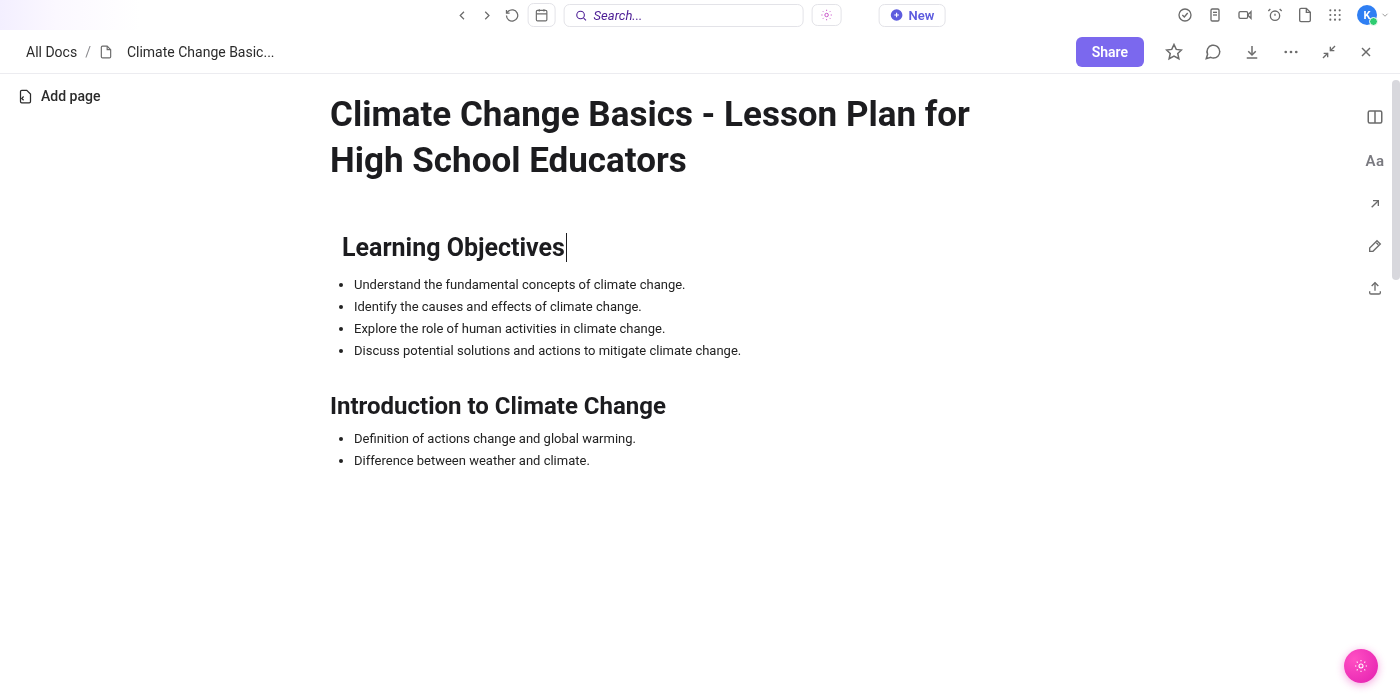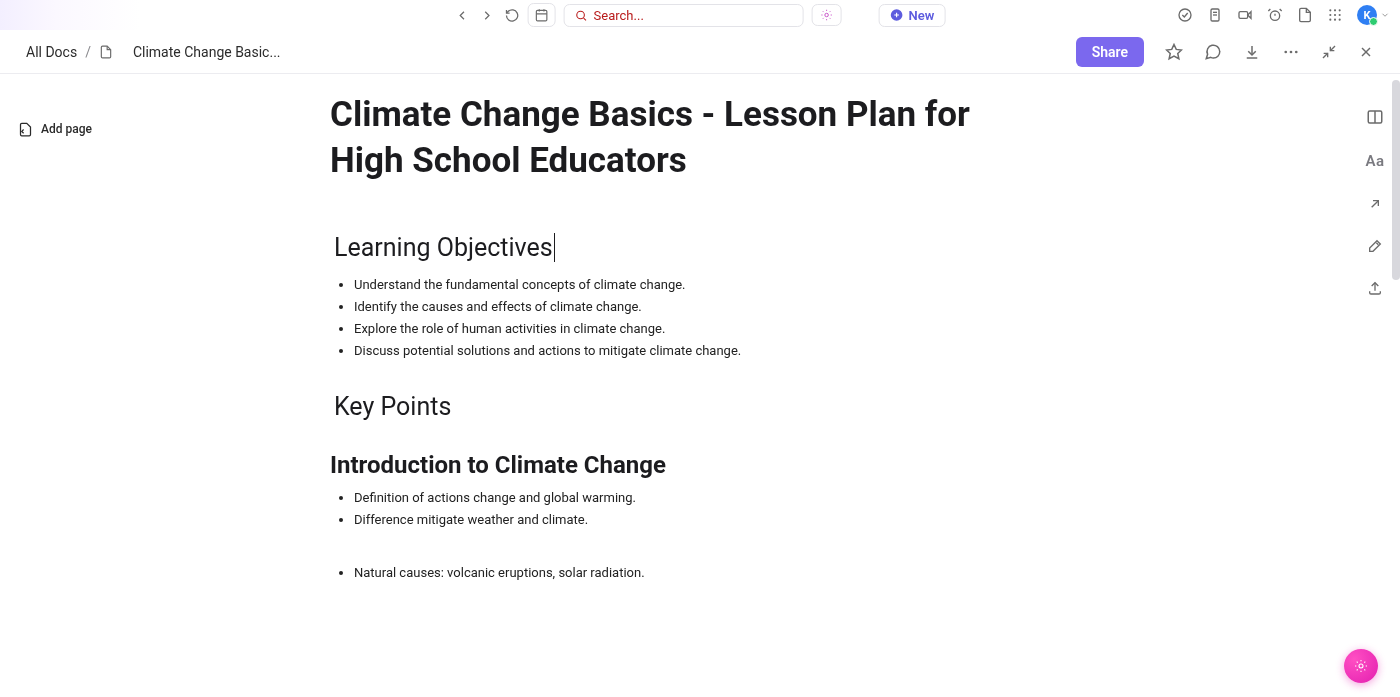--- a/index.html
+++ b/index.html
@@ -27,22 +27,23 @@
     transform: translateX(-50%);
     display: flex;
     align-items: center;
     gap: 8px;
   }
   .nav-arrows { display: flex; align-items: center; gap: 10px; color: #6b6b6b; }
   .icon-btn { display: inline-flex; align-items: center; justify-content: center; cursor: pointer; color: #6b6b6b; }
   .search-wrap {
     display: flex; align-items: center; gap: 6px;
     border: 1px solid #e3e3e8; border-radius: 6px;
-    padding: 3px 10px; width: 240px; color: #b91c1c; font-size: 13px;
+    padding: 3px 10px; width: 240px; color: #4c1d95; font-size: 13px;
     background: #fff;
+    font-style: italic;
   }
   .ai-pill {
     display: flex; align-items: center; justify-content: center;
     border: 1px solid #e3e3e8; border-radius: 6px;
     padding: 3px 7px; color: #c74bc7;
   }
   .new-btn {
     display: flex; align-items: center; gap: 5px;
     border: 1px solid #e3e3e8; border-radius: 6px;
     padding: 3px 10px; font-size: 13px; font-weight: 600;
@@ -60,36 +61,36 @@
   .avatar::after { content:""; position:absolute; right:-1px; bottom:-1px; width:7px; height:7px; border-radius:50%; background:#2ecc71; border:1px solid #fff; }
 
   
   .sub-bar {
     height: 44px; border-bottom: 1px solid #ececf0; display: flex;
     align-items: center; justify-content: space-between; padding: 0 26px;
     font-size: 14px;
   }
   .breadcrumb { display: flex; align-items: center; gap: 8px; color: #2b2b2b; }
   .breadcrumb .sep { color: #8b8b8f; }
-  .crumb-doc { display: flex; align-items: center; gap: 20px; color: #2b2b2b; }
+  .crumb-doc { display: flex; align-items: center; gap: 14px; color: #2b2b2b; }
   .crumb-doc svg { color: #6b6b6b; }
   .sub-right { display: flex; align-items: center; gap: 21px; color: #6b6b6b; }
   .share-btn {
     background: #7b68ee; color: #fff; border-radius: 6px;
     padding: 7px 16px; font-weight: 600; font-size: 14px; cursor: pointer;
   }
 
   
   .main { display: flex; position: relative; height: calc(697px - 30px - 44px); }
   .left-col { width: 240px; padding: 14px 18px; }
-  .add-page { display: flex; gap: 8px; color: #2b2b2b; font-size: 12px; font-weight: 500; cursor: pointer; margin-top: 34px; }
+  .add-page { display: flex; align-items: center; gap: 8px; color: #2b2b2b; font-size: 14px; font-weight: 500; cursor: pointer; }
   .doc-body { flex: 1; overflow-y: auto; padding: 18px 0 0 0; }
   .doc-inner { max-width: 660px; margin-left: 90px; }
   h1.title { font-size: 35px; font-weight: 700; line-height: 1.3; color: #1c1c1f; margin-bottom: 50px; }
-  h2.section { font-size: 25px; font-weight: 400; color: #1c1c1f; margin: 20px 4px 12px; position: relative; }
+  h2.section { font-size: 25px; font-weight: 700; color: #1c1c1f; margin: 20px 12px 12px; position: relative; }
   h3.subsection { font-size: 24px; font-weight: 700; color: #1c1c1f; margin: 30px 0 8px; }
   ul.bullets { list-style: disc; padding-left: 24px; margin-bottom: 30px; }
   ul.bullets li { font-size: 13px; color: #222; line-height: 1.7; }
   .cursor-mark { border-right: 1px solid #1c1c1f; padding-right: 1px; }
 
   
   .right-rail {
     position: absolute; right: 0; top: 0; width: 50px; height: 100%;
     display: flex; flex-direction: column; align-items: center; gap: 26px;
     padding-top: 34px; color: #7a7a80;
@@ -293,31 +294,27 @@
       <h1 class="title">Climate Change Basics - Lesson Plan for High School Educators</h1>
 
       <h2 class="section"><span class="cursor-mark">Learning Objectives</span></h2>
       <ul class="bullets">
         <li>Understand the fundamental concepts of climate change.</li>
         <li>Identify the causes and effects of climate change.</li>
         <li>Explore the role of human activities in climate change.</li>
         <li>Discuss potential solutions and actions to mitigate climate change.</li>
       </ul>
 
-      <h2 class="section">Key Points</h2>
 
       <h3 class="subsection">Introduction to Climate Change</h3>
       <ul class="bullets">
         <li>Definition of actions change and global warming.</li>
-        <li>Difference mitigate weather and climate.</li>
+        <li>Difference between weather and climate.</li>
       </ul>
 
-      <ul class="bullets" style="margin-bottom:0;">
-        <li>Natural causes: volcanic eruptions, solar radiation.</li>
-      </ul>
     </div>
   </div>
 
   <div class="right-rail">
     <span class="icon-btn">
         <svg width="18" height="18" viewBox="0 0 24 24" fill="none" stroke="currentColor" stroke-width="2">
           <rect x="3" y="4" width="18" height="16" rx="2"></rect>
           <line x1="12" y1="4" x2="12" y2="20"></line>
         </svg>
       </span>

